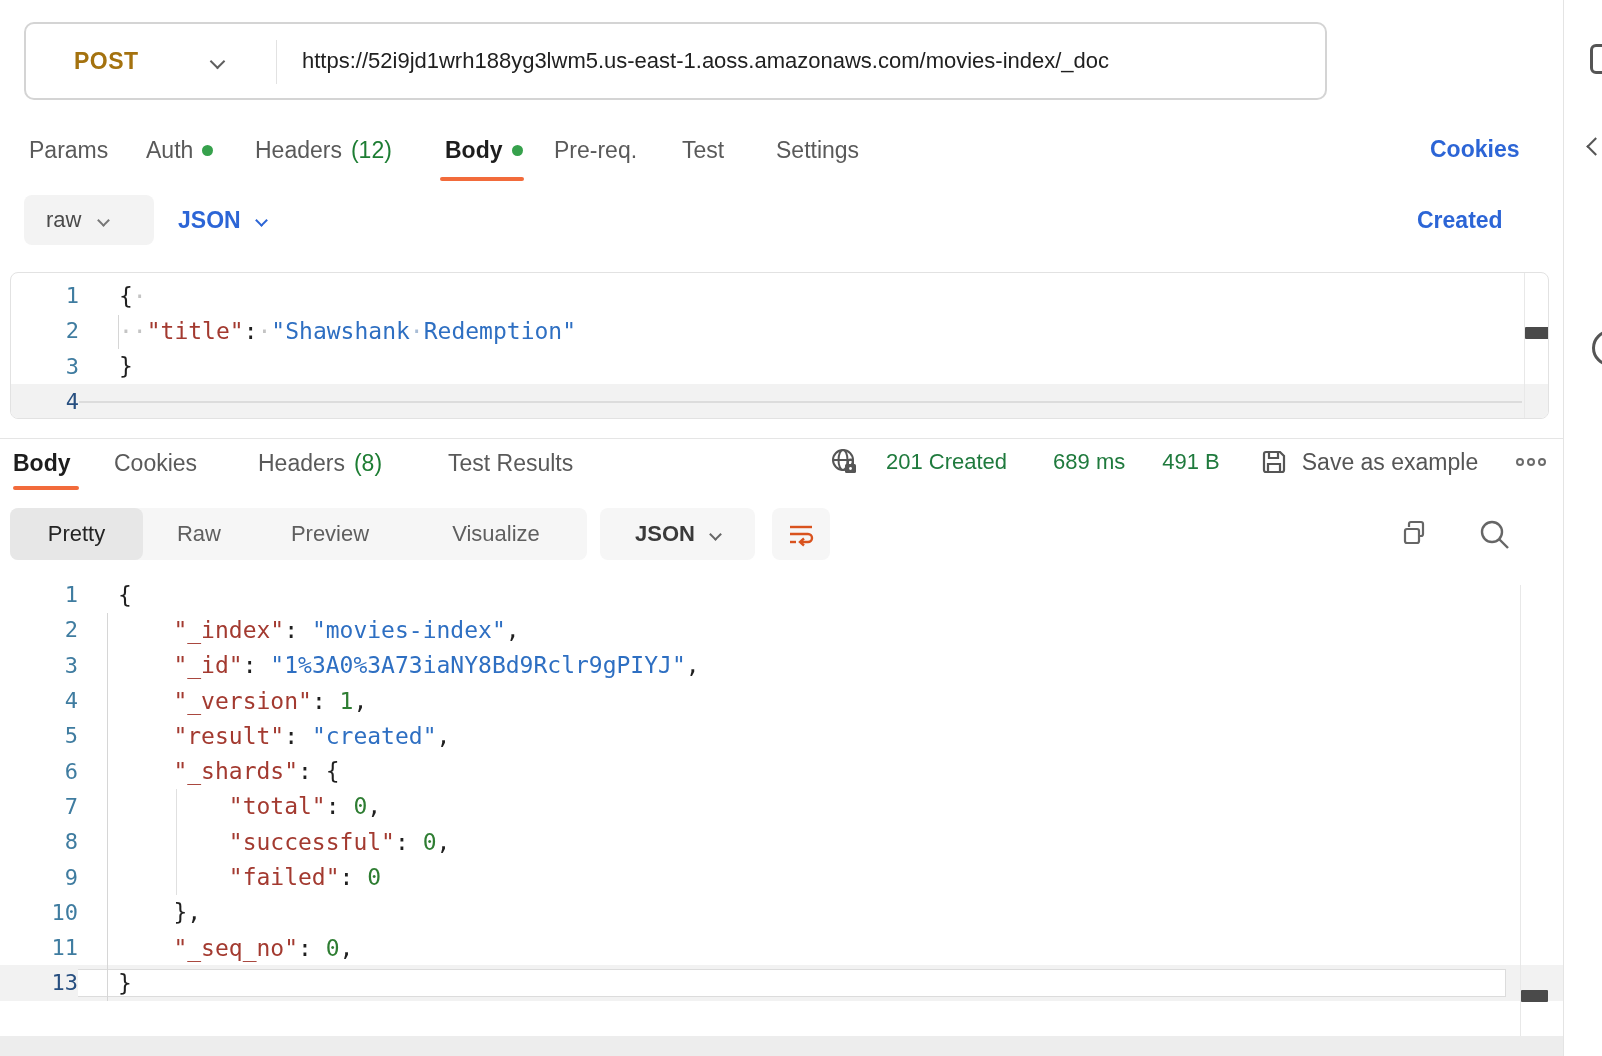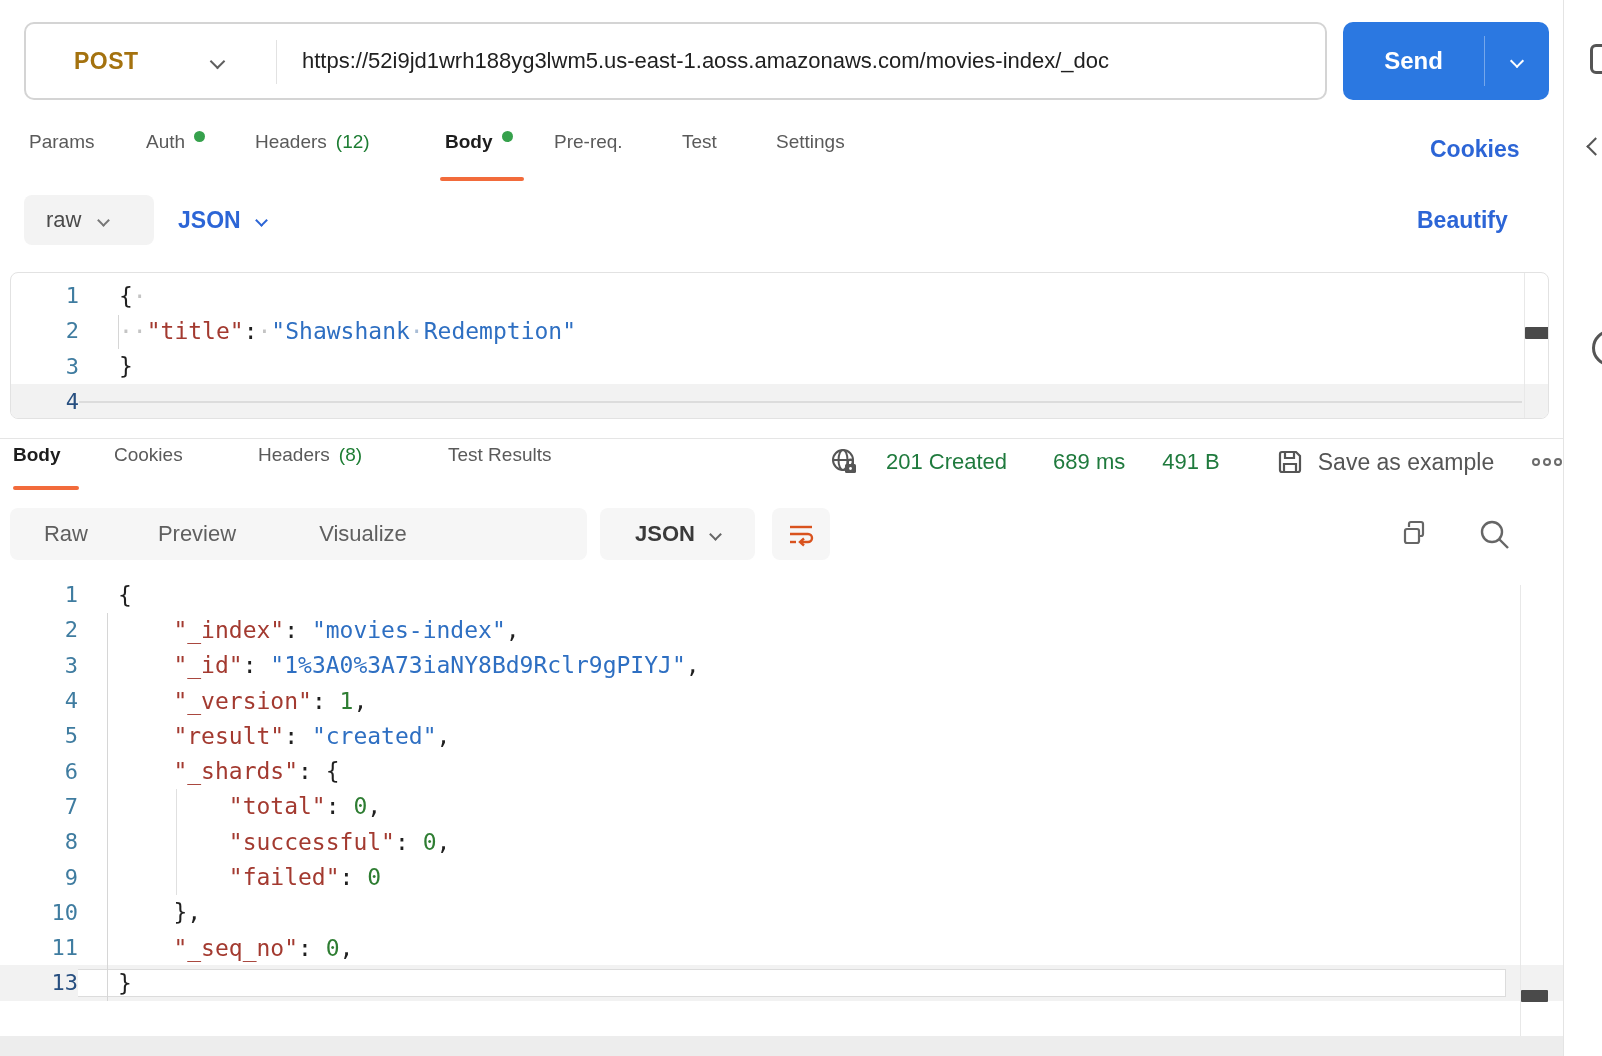--- a/index.html
+++ b/index.html
@@ -21,21 +21,21 @@
   .send-btn{position:absolute;left:1343px;top:22px;width:206px;height:78px;background:var(--send);border-radius:10px;display:flex;color:#fff;cursor:pointer;}
   .send-label{width:141px;display:flex;align-items:center;justify-content:center;font-size:24px;font-weight:bold;}
   .send-sep{width:1px;background:rgba(255,255,255,.35);margin:14px 0;}
   .send-chev{flex:1;display:flex;align-items:center;justify-content:center;}
   .chev{display:inline-block;width:11px;height:11px;border-right:2.5px solid #5f5f5f;border-bottom:2.5px solid #5f5f5f;transform:rotate(45deg);}
   .chev.white{border-color:#fff;width:10px;height:10px;}
   .chev.blue{border-color:var(--link);}
 
   
   .req-tabs{position:absolute;top:131px;left:0;height:38px;width:1563px;}
-  .tab{position:absolute;display:flex;align-items:flex-start;gap:9px;font-size:19px;color:#5a5a5a;cursor:pointer;white-space:nowrap;height:38px;}
+  .tab{position:absolute;display:flex;align-items:center;gap:9px;font-size:23px;color:#5a5a5a;cursor:pointer;white-space:nowrap;height:38px;}
   .tab.active{color:#1d1d1d;font-weight:600;}
   .tab .cnt{color:var(--count);}
   .dot{width:11px;height:11px;border-radius:50%;background:var(--dot);}
   .underline{position:absolute;height:4px;border-radius:2px;background:var(--accent);}
   .u-req{left:440px;top:177px;width:84px;}
   .link{position:absolute;color:var(--link);font-weight:600;font-size:23px;cursor:pointer;}
   .cookies{left:1430px;top:136px;}
   .beautify{left:1417px;top:207px;}
 
   
@@ -103,27 +103,20 @@
 <body>
 
 <div class="stage">
 
   <div class="url-box">
     <span class="method">POST</span>
     <span class="method-chev chev"></span>
     <span class="url-sep"></span>
     <span class="url-text">https://52i9jd1wrh188yg3lwm5.us-east-1.aoss.amazonaws.com/movies-index/_doc</span>
   </div>
-  <div class="send-btn">
-    <span class="send-label">Send</span>
-    <span class="send-sep"></span>
-    <span class="send-chev">
-        <span class="chev white"></span>
-      </span>
-  </div>
 
   <div class="req-tabs">
     <span class="tab" style="left:29px">
         <span>Params</span>
       </span>
     <span class="tab" style="left:146px">
         <span>Auth</span>
         <span class="dot"></span>
       </span>
     <span class="tab" style="left:255px">
@@ -148,21 +141,21 @@
   <span class="link cookies">Cookies</span>
 
   <div class="raw-pill">
     <span>raw</span>
     <span class="chev"></span>
   </div>
   <div class="lang-req">
     <span>JSON</span>
     <span class="chev blue"></span>
   </div>
-  <span class="link beautify">Beautify</span>
+  <span class="link beautify">Created</span>
 
   <div class="editor">
     <div id="req-code">
         <div class="cl">
           <span class="ln">1</span>
           <span class="ct"><span class="t-p">{</span><span class="t-w">·</span></span>
         </div>
         <div class="cl">
           <span class="ln">2</span>
           <span class="ct"><span class="t-w">··</span><span class="t-k">"title"</span><span class="t-p">:</span><span class="t-w">·</span><span class="t-s">"Shawshank</span><span class="t-sw">·</span><span class="t-s">Redemption"</span></span>
@@ -206,39 +199,40 @@
         <circle cx="13" cy="13" r="10"></circle>
         <ellipse cx="13" cy="13" rx="4.5" ry="10"></ellipse>
         <line x1="3" y1="13" x2="23" y2="13"></line>
         <rect x="15" y="17" width="11" height="9" rx="1.5" fill="#555" stroke="none"></rect>
         <path d="M18 17 v-2 a2.5 2.5 0 0 1 5 0 v2" stroke="#555" fill="none"></path>
         <circle cx="20.5" cy="21.5" r="1.4" fill="#fff" stroke="none"></circle>
       </svg>
     </span>
     <span class="status" style="margin-right:46px">201 Created</span>
     <span class="status" style="margin-right:37px">689 ms</span>
-    <span class="status" style="margin-right:56px">491 B</span>
+    <span class="status" style="margin-right:40px">491 B</span>
     <span class="icon-btn" style="margin-right:14px">
       <svg width="28" height="28" viewBox="0 0 28 28" fill="none" stroke="#555" stroke-width="2.2">
         <path d="M4 6 a2 2 0 0 1 2-2 h14 l4 4 v14 a2 2 0 0 1-2 2 h-16 a2 2 0 0 1-2-2 z"></path>
         <path d="M9 4 v6 h9 v-6"></path>
         <path d="M8 24 v-8 h12 v8"></path>
       </svg>
     </span>
     <span class="glabel" style="margin-right:36px">Save as example</span>
     <span class="icon-btn">
       <svg width="34" height="14" viewBox="0 0 34 14" fill="none" stroke="#6b6b6b" stroke-width="2">
         <circle cx="6" cy="7" r="3"></circle>
           <circle cx="17" cy="7" r="3"></circle>
           <circle cx="28" cy="7" r="3"></circle>
       </svg>
     </span>
   </div>
 
   <div class="seg-wrap">
+    <span class="seg active" style="width:133px">Pretty</span>
     <span class="seg" style="width:112px">Raw</span>
     <span class="seg" style="width:150px">Preview</span>
     <span class="seg" style="width:182px">Visualize</span>
   </div>
   <div class="lang-res">
     <span>JSON</span>
     <span class="chev"></span>
   </div>
   <div class="wrap-btn">
     <svg width="30" height="30" viewBox="0 0 30 30" fill="none" stroke="#d9531e" stroke-width="2.4">

